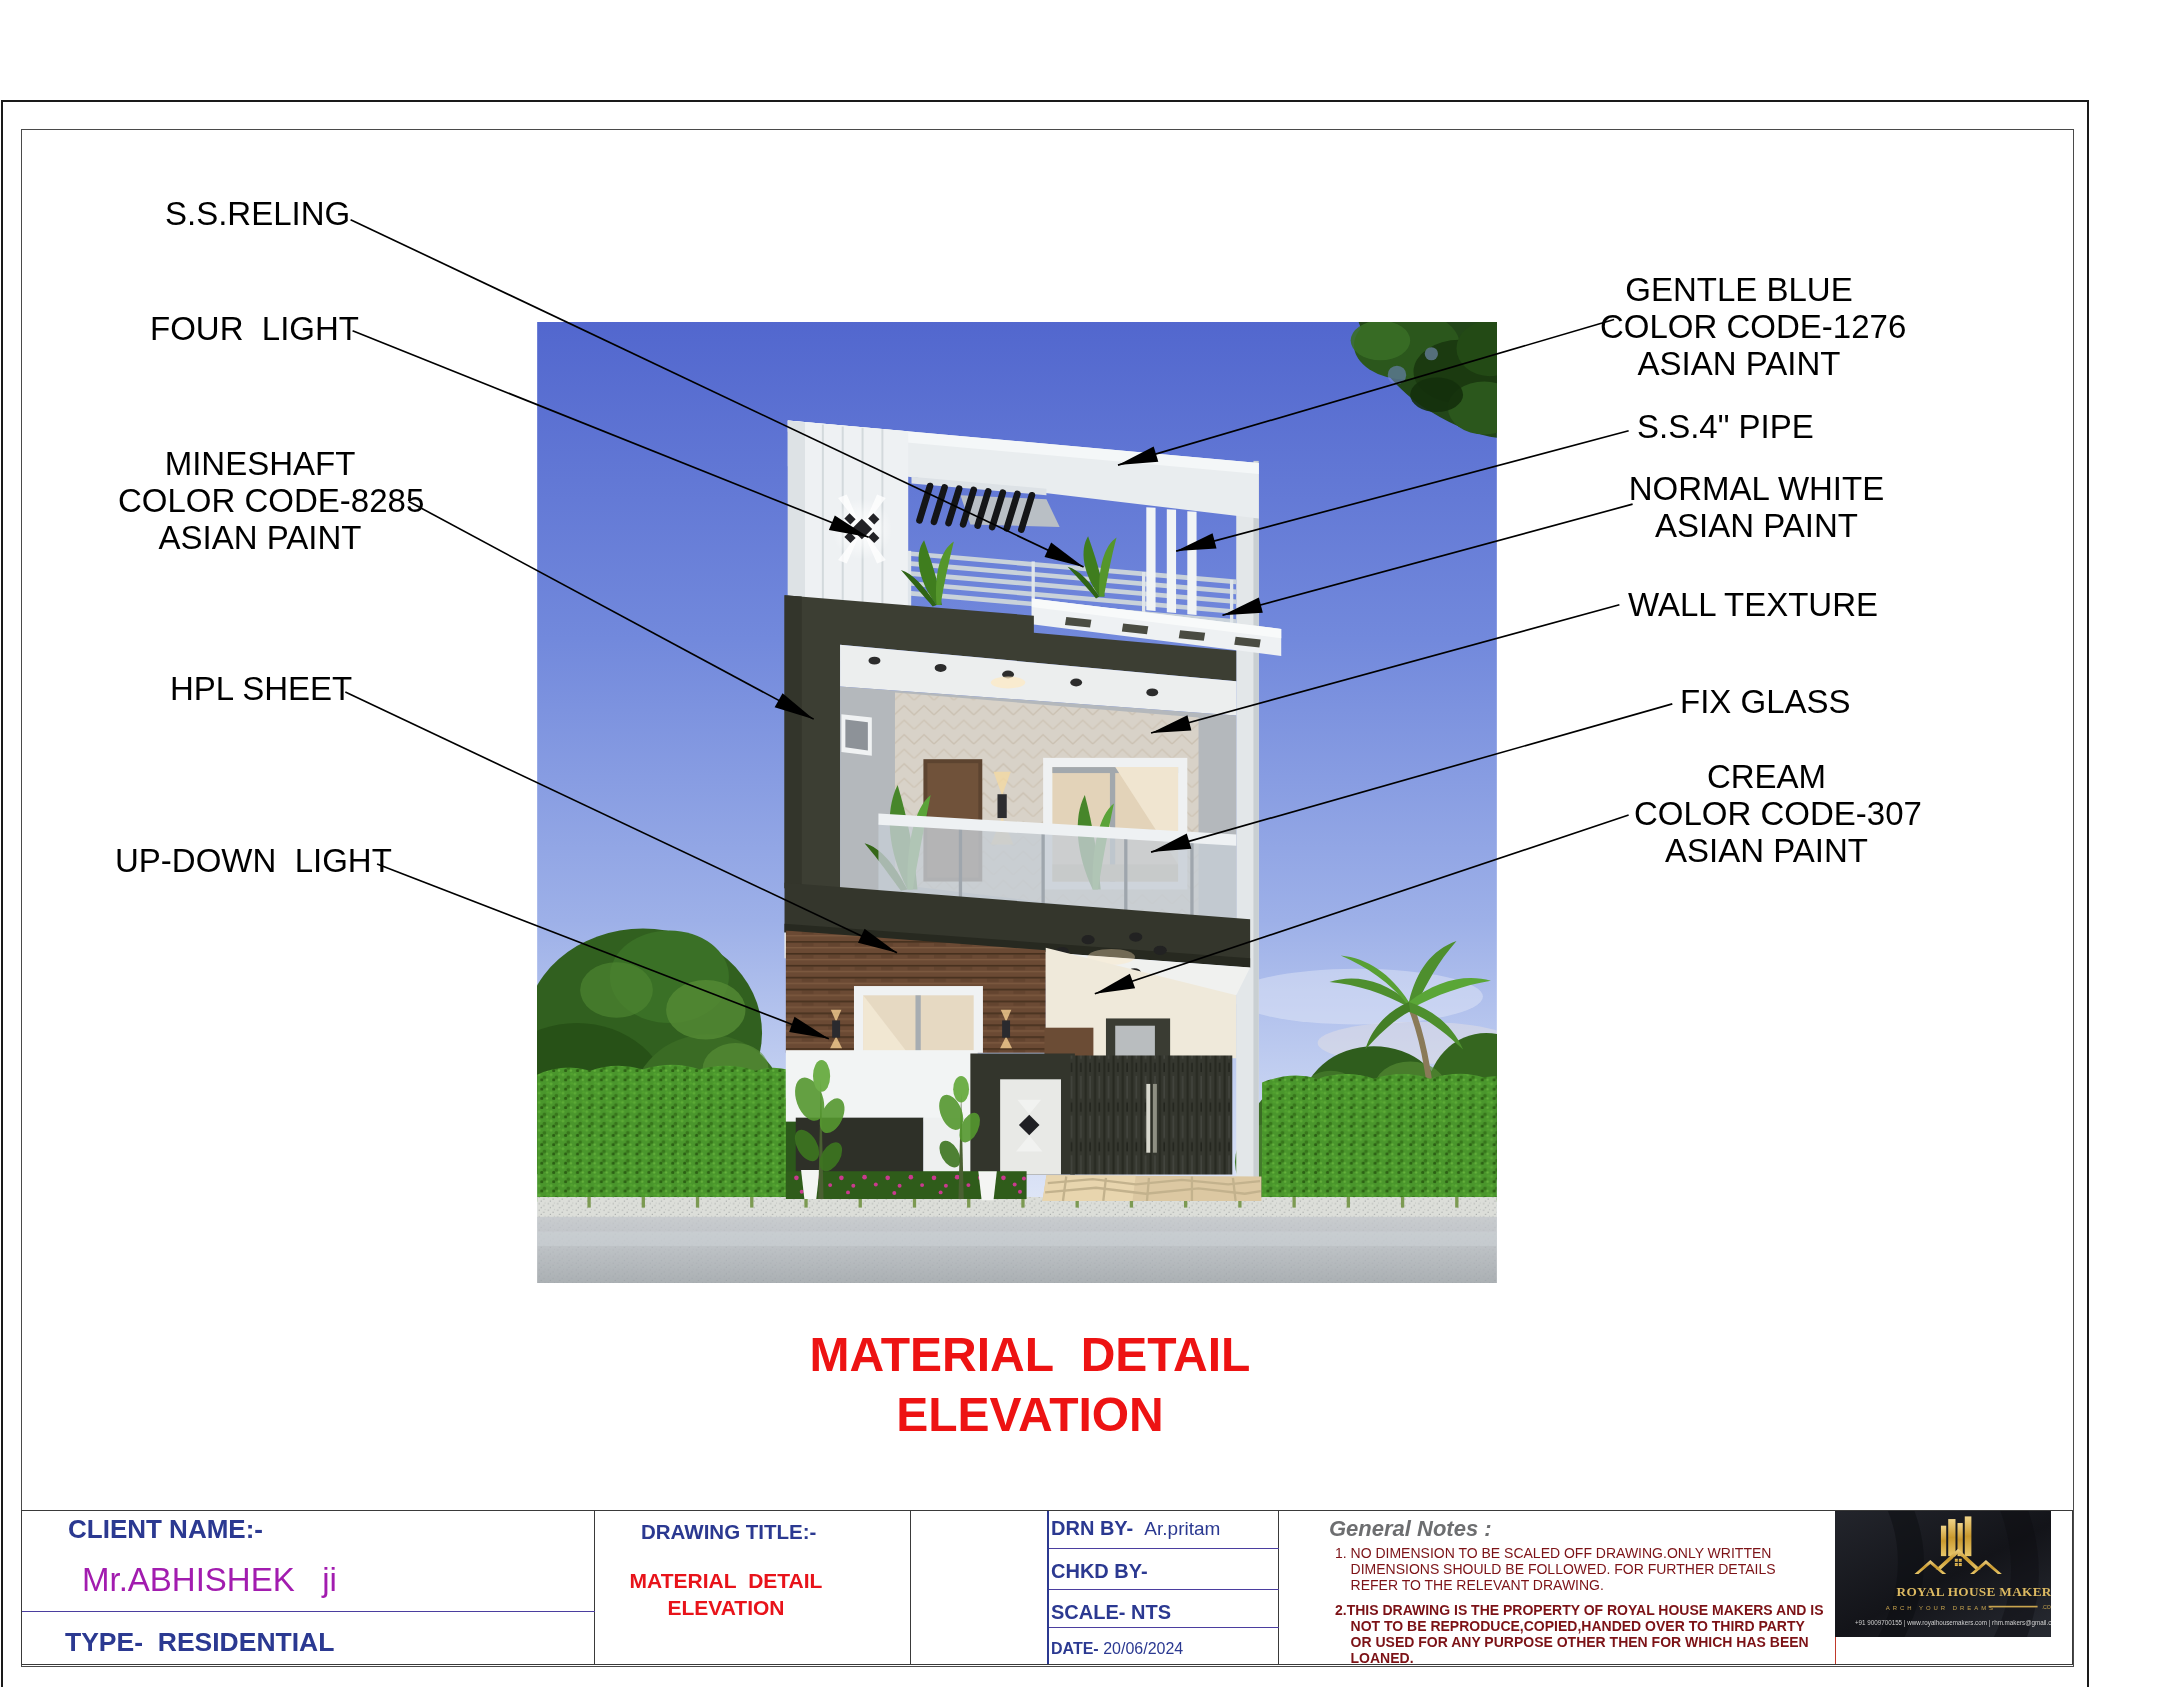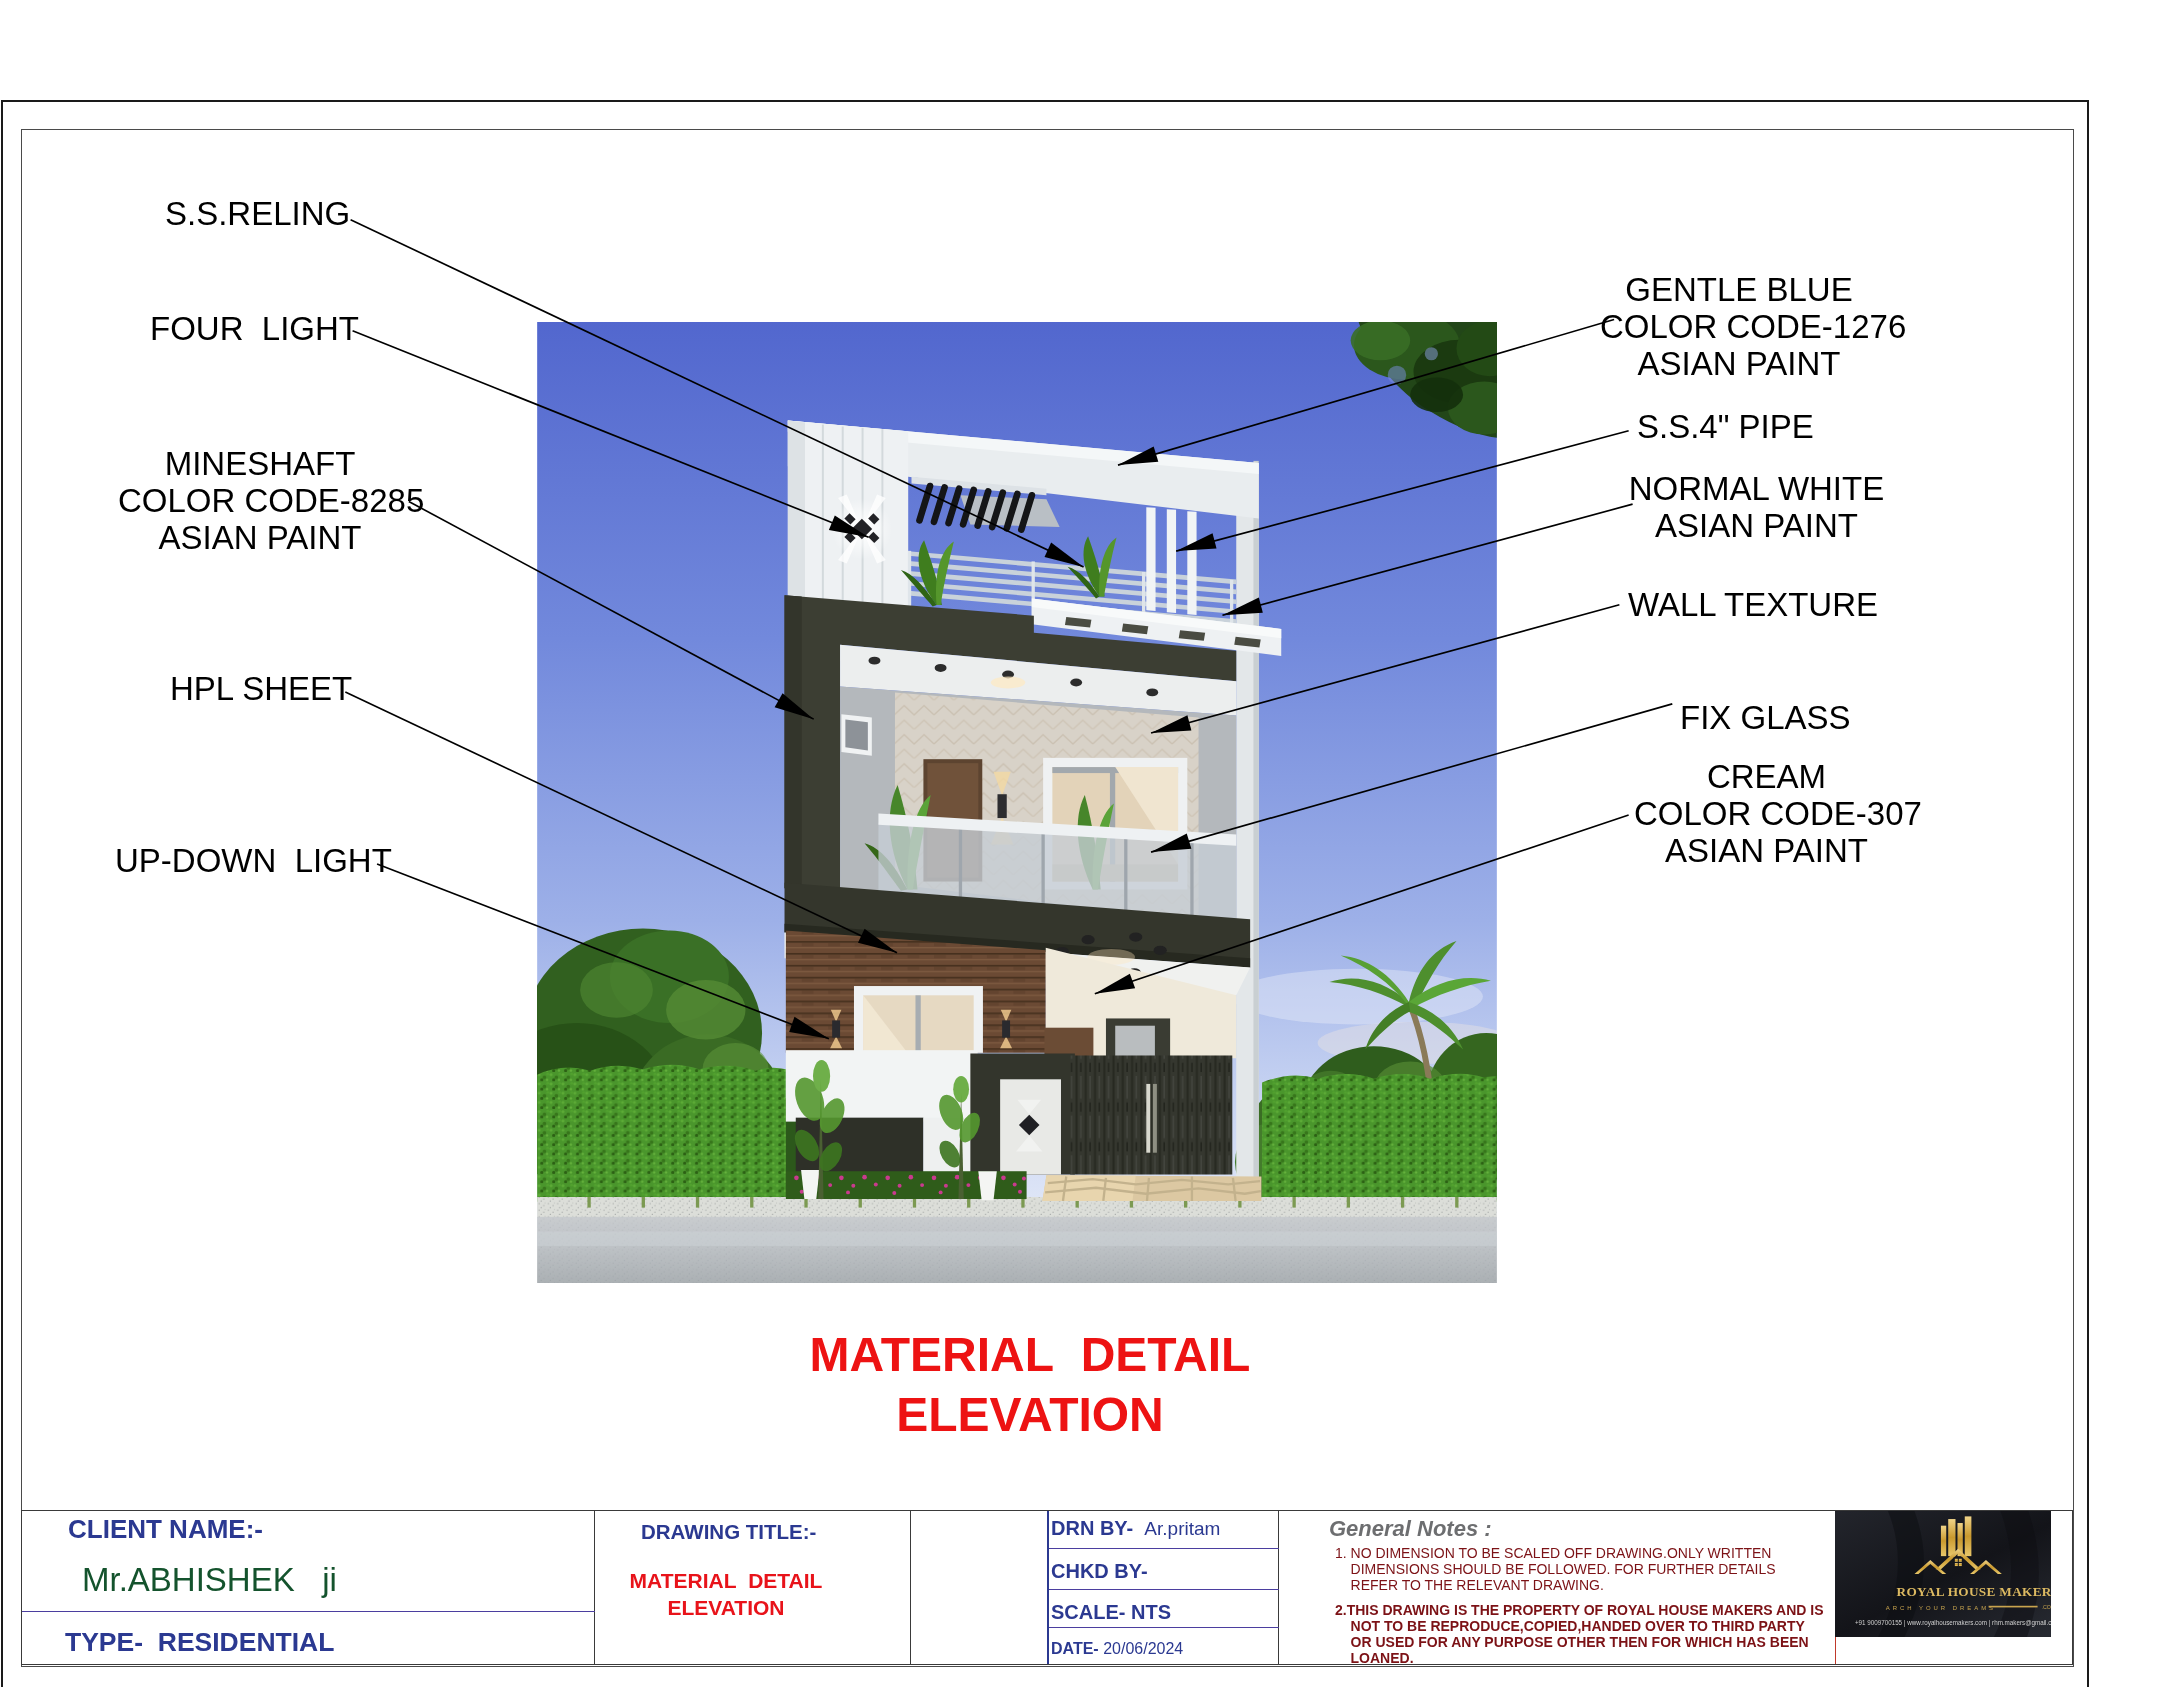--- a/index.html
+++ b/index.html
@@ -25,21 +25,21 @@
   <div class="lbl" style="left:170px;top:670px;">HPL SHEET</div>
   <div class="lbl" style="left:115px;top:842px;">UP-DOWN  LIGHT</div>
 
   <div class="lbl" style="left:1600px;top:271px;width:278px;">GENTLE BLUE
 COLOR CODE-1276
 ASIAN PAINT</div>
   <div class="lbl" style="left:1637px;top:408px;">S.S.4" PIPE</div>
   <div class="lbl" style="left:1621px;top:470px;width:271px;">NORMAL WHITE
 ASIAN PAINT</div>
   <div class="lbl" style="left:1628px;top:586px;">WALL TEXTURE</div>
-  <div class="lbl" style="left:1680px;top:683px;margin-top:16px;">FIX GLASS</div>
+  <div class="lbl" style="left:1680px;top:683px;">FIX GLASS</div>
   <div class="lbl" style="left:1634px;top:758px;width:265px;">CREAM
 COLOR CODE-307
 ASIAN PAINT</div>
 
   <div class="abs" style="left:699px;top:1325px;width:662px;text-align:center;color:#ed1313;
        font-weight:bold;font-size:48px;line-height:60px;">MATERIAL&nbsp;&nbsp;DETAIL<br>ELEVATION</div>
 
   <svg class="abs" style="left:537px;top:322px;" width="960" height="961" viewBox="0 0 1451 1453">
     <defs>
       <linearGradient id="sky" x1="0" y1="0" x2="0" y2="1">
@@ -446,21 +446,21 @@
 
   <div class="abs" style="left:21px;top:1510px;width:2052px;height:155px;border:1.3px solid #3a3a3a;box-sizing:border-box;">
 
     <div class="abs" style="left:572px;top:0;width:1.3px;height:153px;background:#3a3a3a;"></div>
     <div class="abs" style="left:888px;top:0;width:1.3px;height:153px;background:#3a3a3a;"></div>
     <div class="abs" style="left:1025px;top:0;width:2px;height:153px;background:#2b3991;"></div>
     <div class="abs" style="left:1256px;top:0;width:1.3px;height:153px;background:#3a3a3a;"></div>
     <div class="abs" style="left:1813px;top:0;width:1.3px;height:153px;background:#3a3a3a;"></div>
 
     <div class="abs navy" style="left:46px;top:3.3px;font-size:26px;font-weight:bold;">CLIENT NAME:-</div>
-    <div class="abs" style="left:60px;top:50px;font-size:33px;color:#14532d;">Mr.ABHISHEK&nbsp;&nbsp;&nbsp;ji</div>
+    <div class="abs" style="left:60px;top:50px;font-size:33px;color:#a21caf;">Mr.ABHISHEK&nbsp;&nbsp;&nbsp;ji</div>
     <div class="abs" style="left:0;top:100px;width:573px;height:1.3px;background:#4b3e9f;"></div>
     <div class="abs navy" style="left:43px;top:116px;font-size:26.5px;font-weight:bold;">TYPE-&nbsp;&nbsp;RESIDENTIAL</div>
 
     <div class="abs navy" style="left:619px;top:9.3px;font-size:20.5px;font-weight:bold;">DRAWING TITLE:-</div>
     <div class="abs" style="left:552px;top:57px;width:304px;text-align:center;font-size:21px;font-weight:bold;color:#e8131a;line-height:26.5px;">MATERIAL&nbsp;&nbsp;DETAIL<br>ELEVATION</div>
 
     <div class="abs navy" style="left:1029px;top:6px;font-size:20px;font-weight:bold;">DRN BY-&nbsp;&nbsp;<span style="font-weight:normal;font-size:19px;">Ar.pritam</span></div>
     <div class="abs" style="left:1027px;top:37px;width:230px;height:1.3px;background:#4b3e9f;"></div>
     <div class="abs navy" style="left:1029px;top:49px;font-size:20px;font-weight:bold;">CHKD BY-</div>
     <div class="abs" style="left:1027px;top:78px;width:230px;height:1.3px;background:#4b3e9f;"></div>

